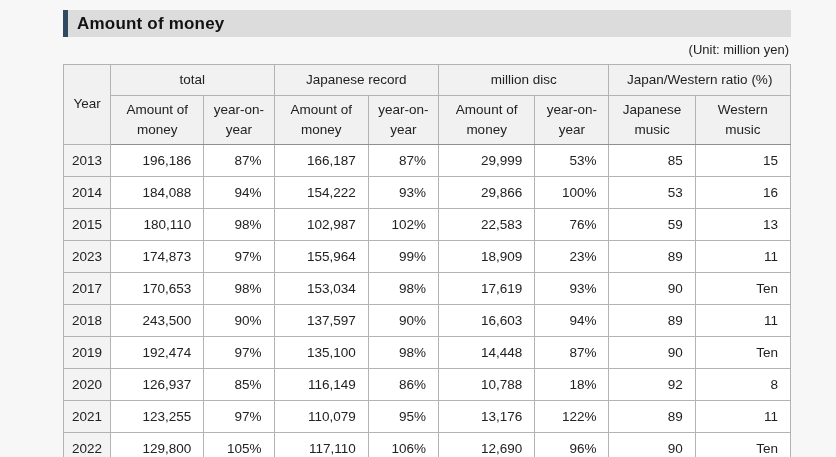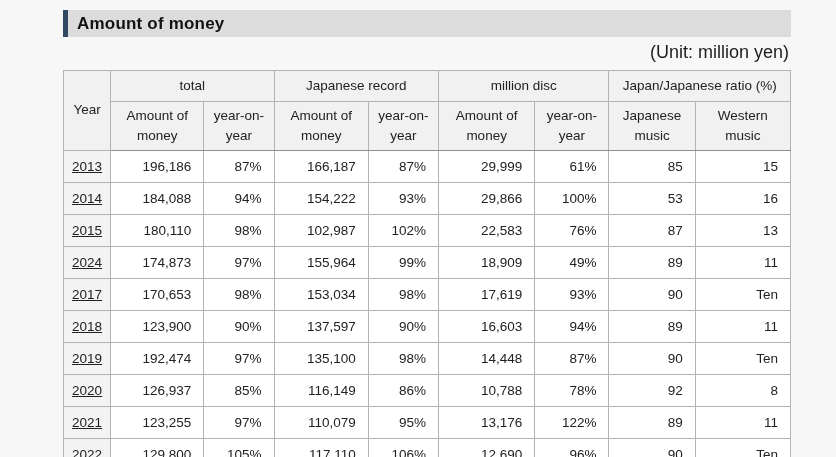--- a/index.html
+++ b/index.html
@@ -32,21 +32,21 @@
   }
   .title {
     font-size: 17px;
     font-weight: bold;
     margin: 0;
     color: #121212;
     letter-spacing: 0.2px;
   }
   .unit-note {
     text-align: right;
-    font-size: 18px;
+    font-size: 13px;
     color: #1e1e1e;
     padding: 5px 2px 7px 0;
   }
   table {
     border-collapse: collapse;
     table-layout: fixed;
     width: 728px;
     border: 1px solid #8f8f8f;
     background: #ffffff;
   }
@@ -65,21 +65,20 @@
   }
   tr.group-row th { height: 24px; }
   tr.sub-row th { height: 42px; }
   thead tr.sub-row th { border-bottom: 1px solid #8f8f8f; }
   td.year-cell {
     background: #f3f3f3;
     text-align: center;
     font-size: 13.5px;
     color: #222222;
     height: 29px;
-    text-decoration: underline;
   }
   td.data-cell {
     background: #ffffff;
     text-align: right;
     padding-right: 12px;
     font-size: 13.5px;
     color: #222222;
     height: 29px;
   }
 </style>
@@ -106,42 +105,42 @@
       <col style="width:74px">
       <col style="width:86px">
       <col style="width:95px">
     </colgroup>
     <thead>
       <tr class="group-row">
         <th rowspan="2">Year</th>
         <th colspan="2">total</th>
         <th colspan="2">Japanese record</th>
         <th colspan="2">million disc</th>
-        <th colspan="2">Japan/Japanese ratio (%)</th>
+        <th colspan="2">Japan/Western ratio (%)</th>
       </tr>
       <tr class="sub-row">
         <th>Amount of money</th>
         <th>year-on-year</th>
         <th>Amount of money</th>
         <th>year-on-year</th>
         <th>Amount of money</th>
         <th>year-on-year</th>
         <th>Japanese music</th>
         <th>Western music</th>
       </tr>
     </thead>
     <tbody>
         <tr>
           <td class="year-cell">2013</td>
           <td class="data-cell">196,186</td>
           <td class="data-cell">87%</td>
           <td class="data-cell">166,187</td>
           <td class="data-cell">87%</td>
           <td class="data-cell">29,999</td>
-          <td class="data-cell">61%</td>
+          <td class="data-cell">53%</td>
           <td class="data-cell">85</td>
           <td class="data-cell">15</td>
         </tr>
         <tr>
           <td class="year-cell">2014</td>
           <td class="data-cell">184,088</td>
           <td class="data-cell">94%</td>
           <td class="data-cell">154,222</td>
           <td class="data-cell">93%</td>
           <td class="data-cell">29,866</td>
@@ -150,48 +149,48 @@
           <td class="data-cell">16</td>
         </tr>
         <tr>
           <td class="year-cell">2015</td>
           <td class="data-cell">180,110</td>
           <td class="data-cell">98%</td>
           <td class="data-cell">102,987</td>
           <td class="data-cell">102%</td>
           <td class="data-cell">22,583</td>
           <td class="data-cell">76%</td>
-          <td class="data-cell">87</td>
+          <td class="data-cell">59</td>
           <td class="data-cell">13</td>
         </tr>
         <tr>
-          <td class="year-cell">2024</td>
+          <td class="year-cell">2023</td>
           <td class="data-cell">174,873</td>
           <td class="data-cell">97%</td>
           <td class="data-cell">155,964</td>
           <td class="data-cell">99%</td>
           <td class="data-cell">18,909</td>
-          <td class="data-cell">49%</td>
+          <td class="data-cell">23%</td>
           <td class="data-cell">89</td>
           <td class="data-cell">11</td>
         </tr>
         <tr>
           <td class="year-cell">2017</td>
           <td class="data-cell">170,653</td>
           <td class="data-cell">98%</td>
           <td class="data-cell">153,034</td>
           <td class="data-cell">98%</td>
           <td class="data-cell">17,619</td>
           <td class="data-cell">93%</td>
           <td class="data-cell">90</td>
           <td class="data-cell">Ten</td>
         </tr>
         <tr>
           <td class="year-cell">2018</td>
-          <td class="data-cell">123,900</td>
+          <td class="data-cell">243,500</td>
           <td class="data-cell">90%</td>
           <td class="data-cell">137,597</td>
           <td class="data-cell">90%</td>
           <td class="data-cell">16,603</td>
           <td class="data-cell">94%</td>
           <td class="data-cell">89</td>
           <td class="data-cell">11</td>
         </tr>
         <tr>
           <td class="year-cell">2019</td>
@@ -204,21 +203,21 @@
           <td class="data-cell">90</td>
           <td class="data-cell">Ten</td>
         </tr>
         <tr>
           <td class="year-cell">2020</td>
           <td class="data-cell">126,937</td>
           <td class="data-cell">85%</td>
           <td class="data-cell">116,149</td>
           <td class="data-cell">86%</td>
           <td class="data-cell">10,788</td>
-          <td class="data-cell">78%</td>
+          <td class="data-cell">18%</td>
           <td class="data-cell">92</td>
           <td class="data-cell">8</td>
         </tr>
         <tr>
           <td class="year-cell">2021</td>
           <td class="data-cell">123,255</td>
           <td class="data-cell">97%</td>
           <td class="data-cell">110,079</td>
           <td class="data-cell">95%</td>
           <td class="data-cell">13,176</td>

